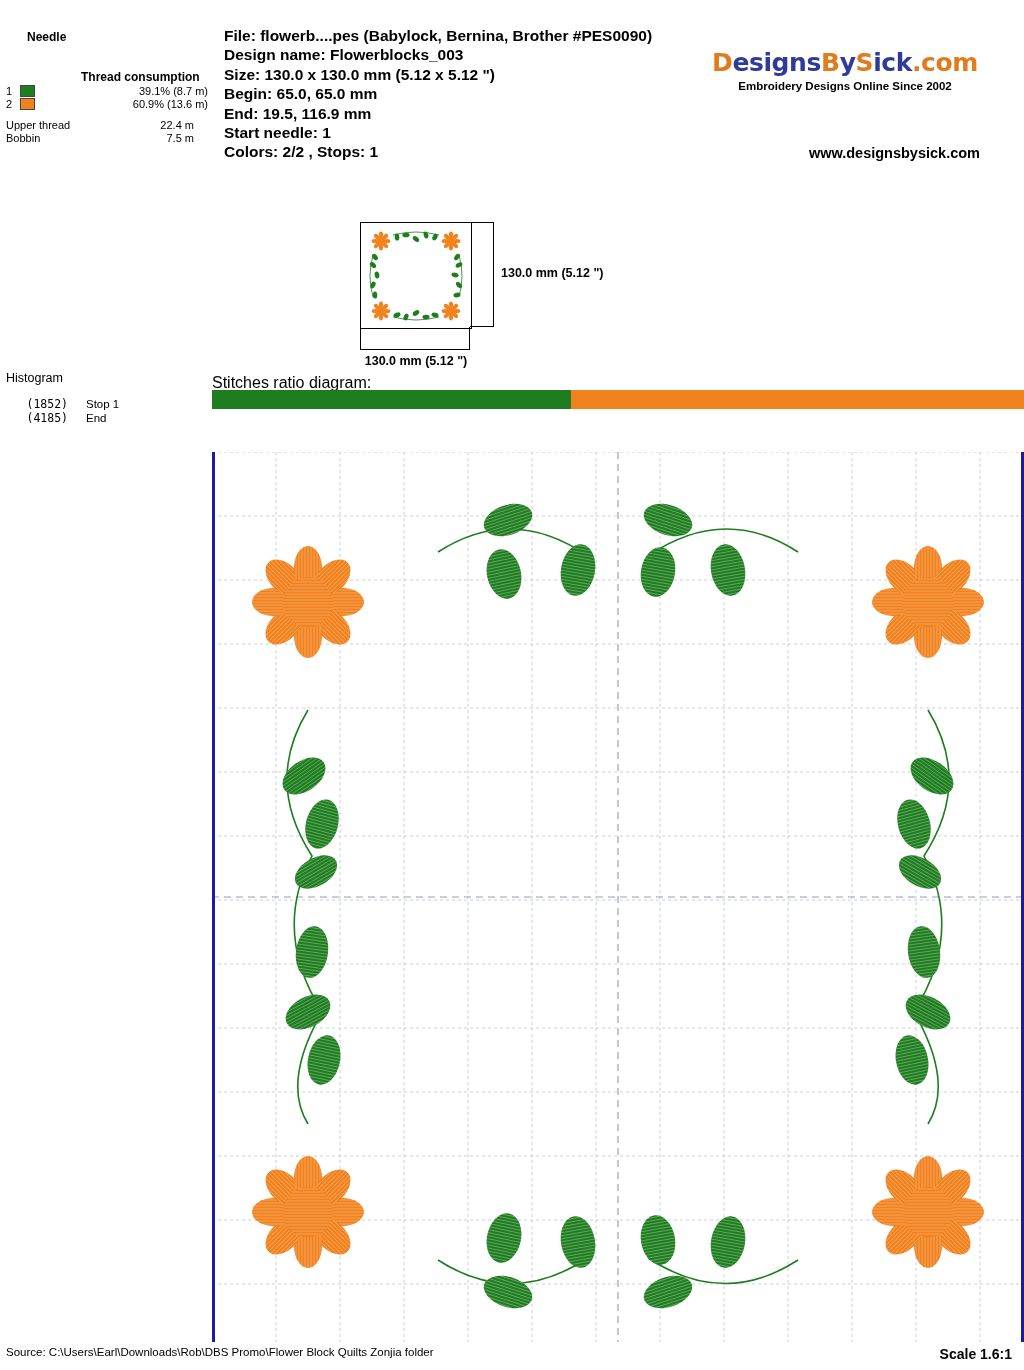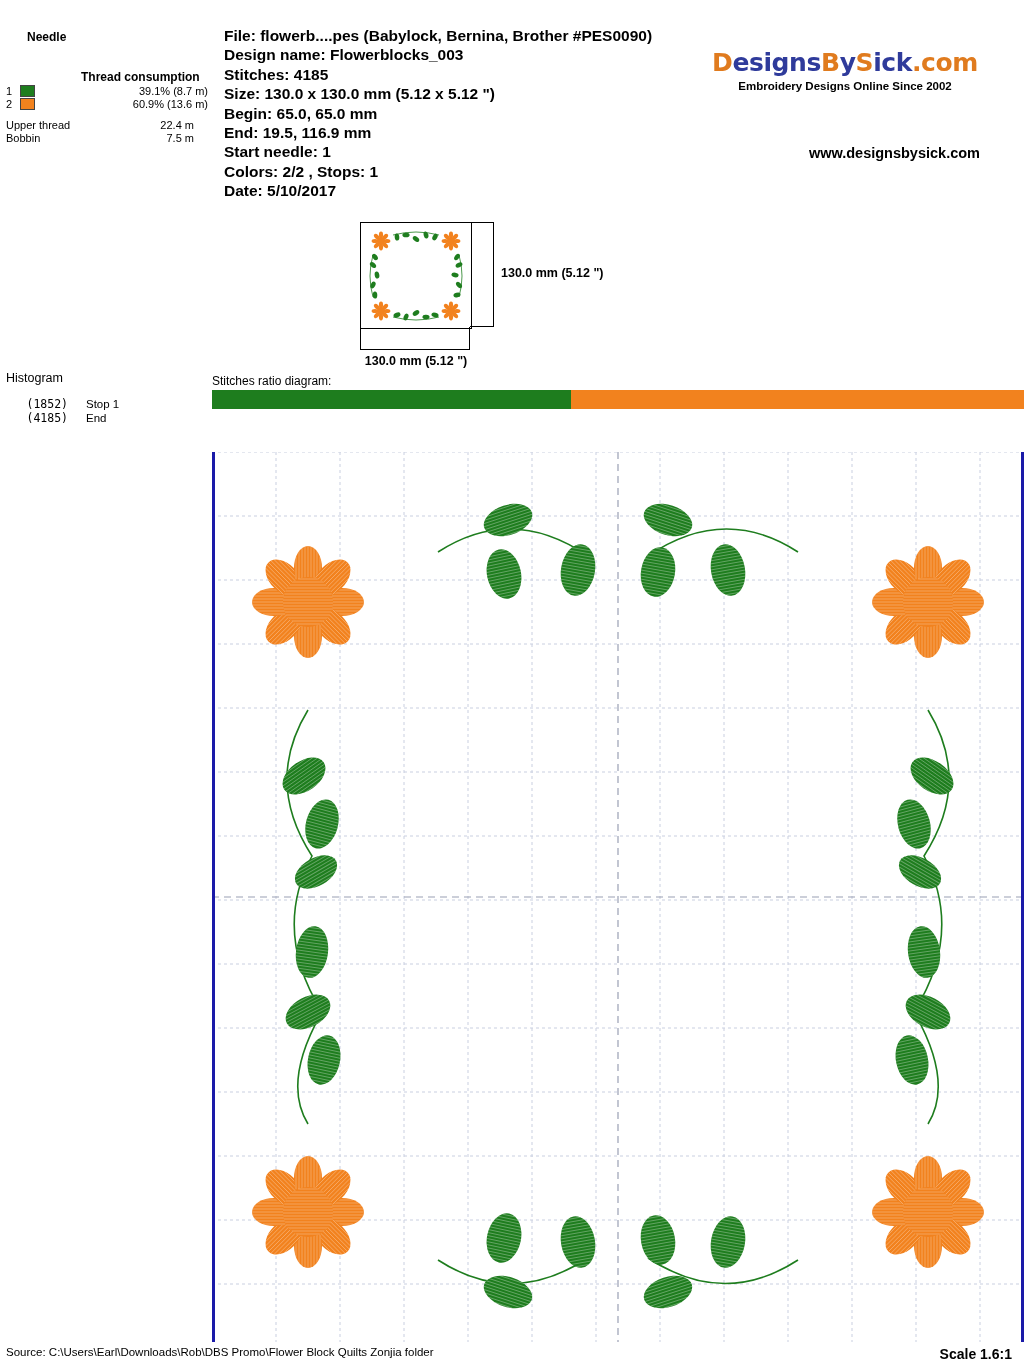--- a/index.html
+++ b/index.html
@@ -153,21 +153,21 @@
   }
   .hist-row .hnum { width: 62px; text-align: right; padding-right: 18px; }
   .hist-row .hlbl { font-family: "Liberation Sans", sans-serif; }
   #hist-rows { margin-top: 12px; }
 
   
   #ratio-label {
     position: absolute;
     left: 212px;
     top: 374px;
-    font-size: 12px;
+    font-size: 16px;
   }
   #ratio-bar {
     position: absolute;
     left: 212px;
     top: 390px;
     width: 812px;
     height: 19px;
     display: flex;
   }
 
@@ -238,27 +238,25 @@
       <div class="nd-sum-row">
         <div class="lbl">Bobbin</div>
         <div class="val">7.5 m</div>
       </div>
     </div>
 </div>
 
 <div id="info-block">
     <div>File: flowerb....pes  (Babylock, Bernina, Brother #PES0090)</div>
     <div>Design name: Flowerblocks_003</div>
-    <div>Stitches: 4185</div>
     <div>Size: 130.0 x 130.0 mm (5.12 x 5.12 ")</div>
     <div>Begin: 65.0, 65.0 mm</div>
     <div>End: 19.5, 116.9 mm</div>
     <div>Start needle: 1</div>
     <div>Colors: 2/2 , Stops: 1</div>
-    <div>Date: 5/10/2017</div>
   </div>
 
 <div id="logo-block">
   <div id="logo-wordmark"><span class="alt">D</span><span>esigns</span><span class="alt">B</span><span>y</span><span class="alt">S</span><span>ick</span><span class="alt">.com</span></div>
   <div id="logo-tag">Embroidery Designs Online Since 2002</div>
 </div>
 <div id="logo-url">www.designsbysick.com</div>
 
 <div id="thumb-wrap">
   <div id="thumb-box">

